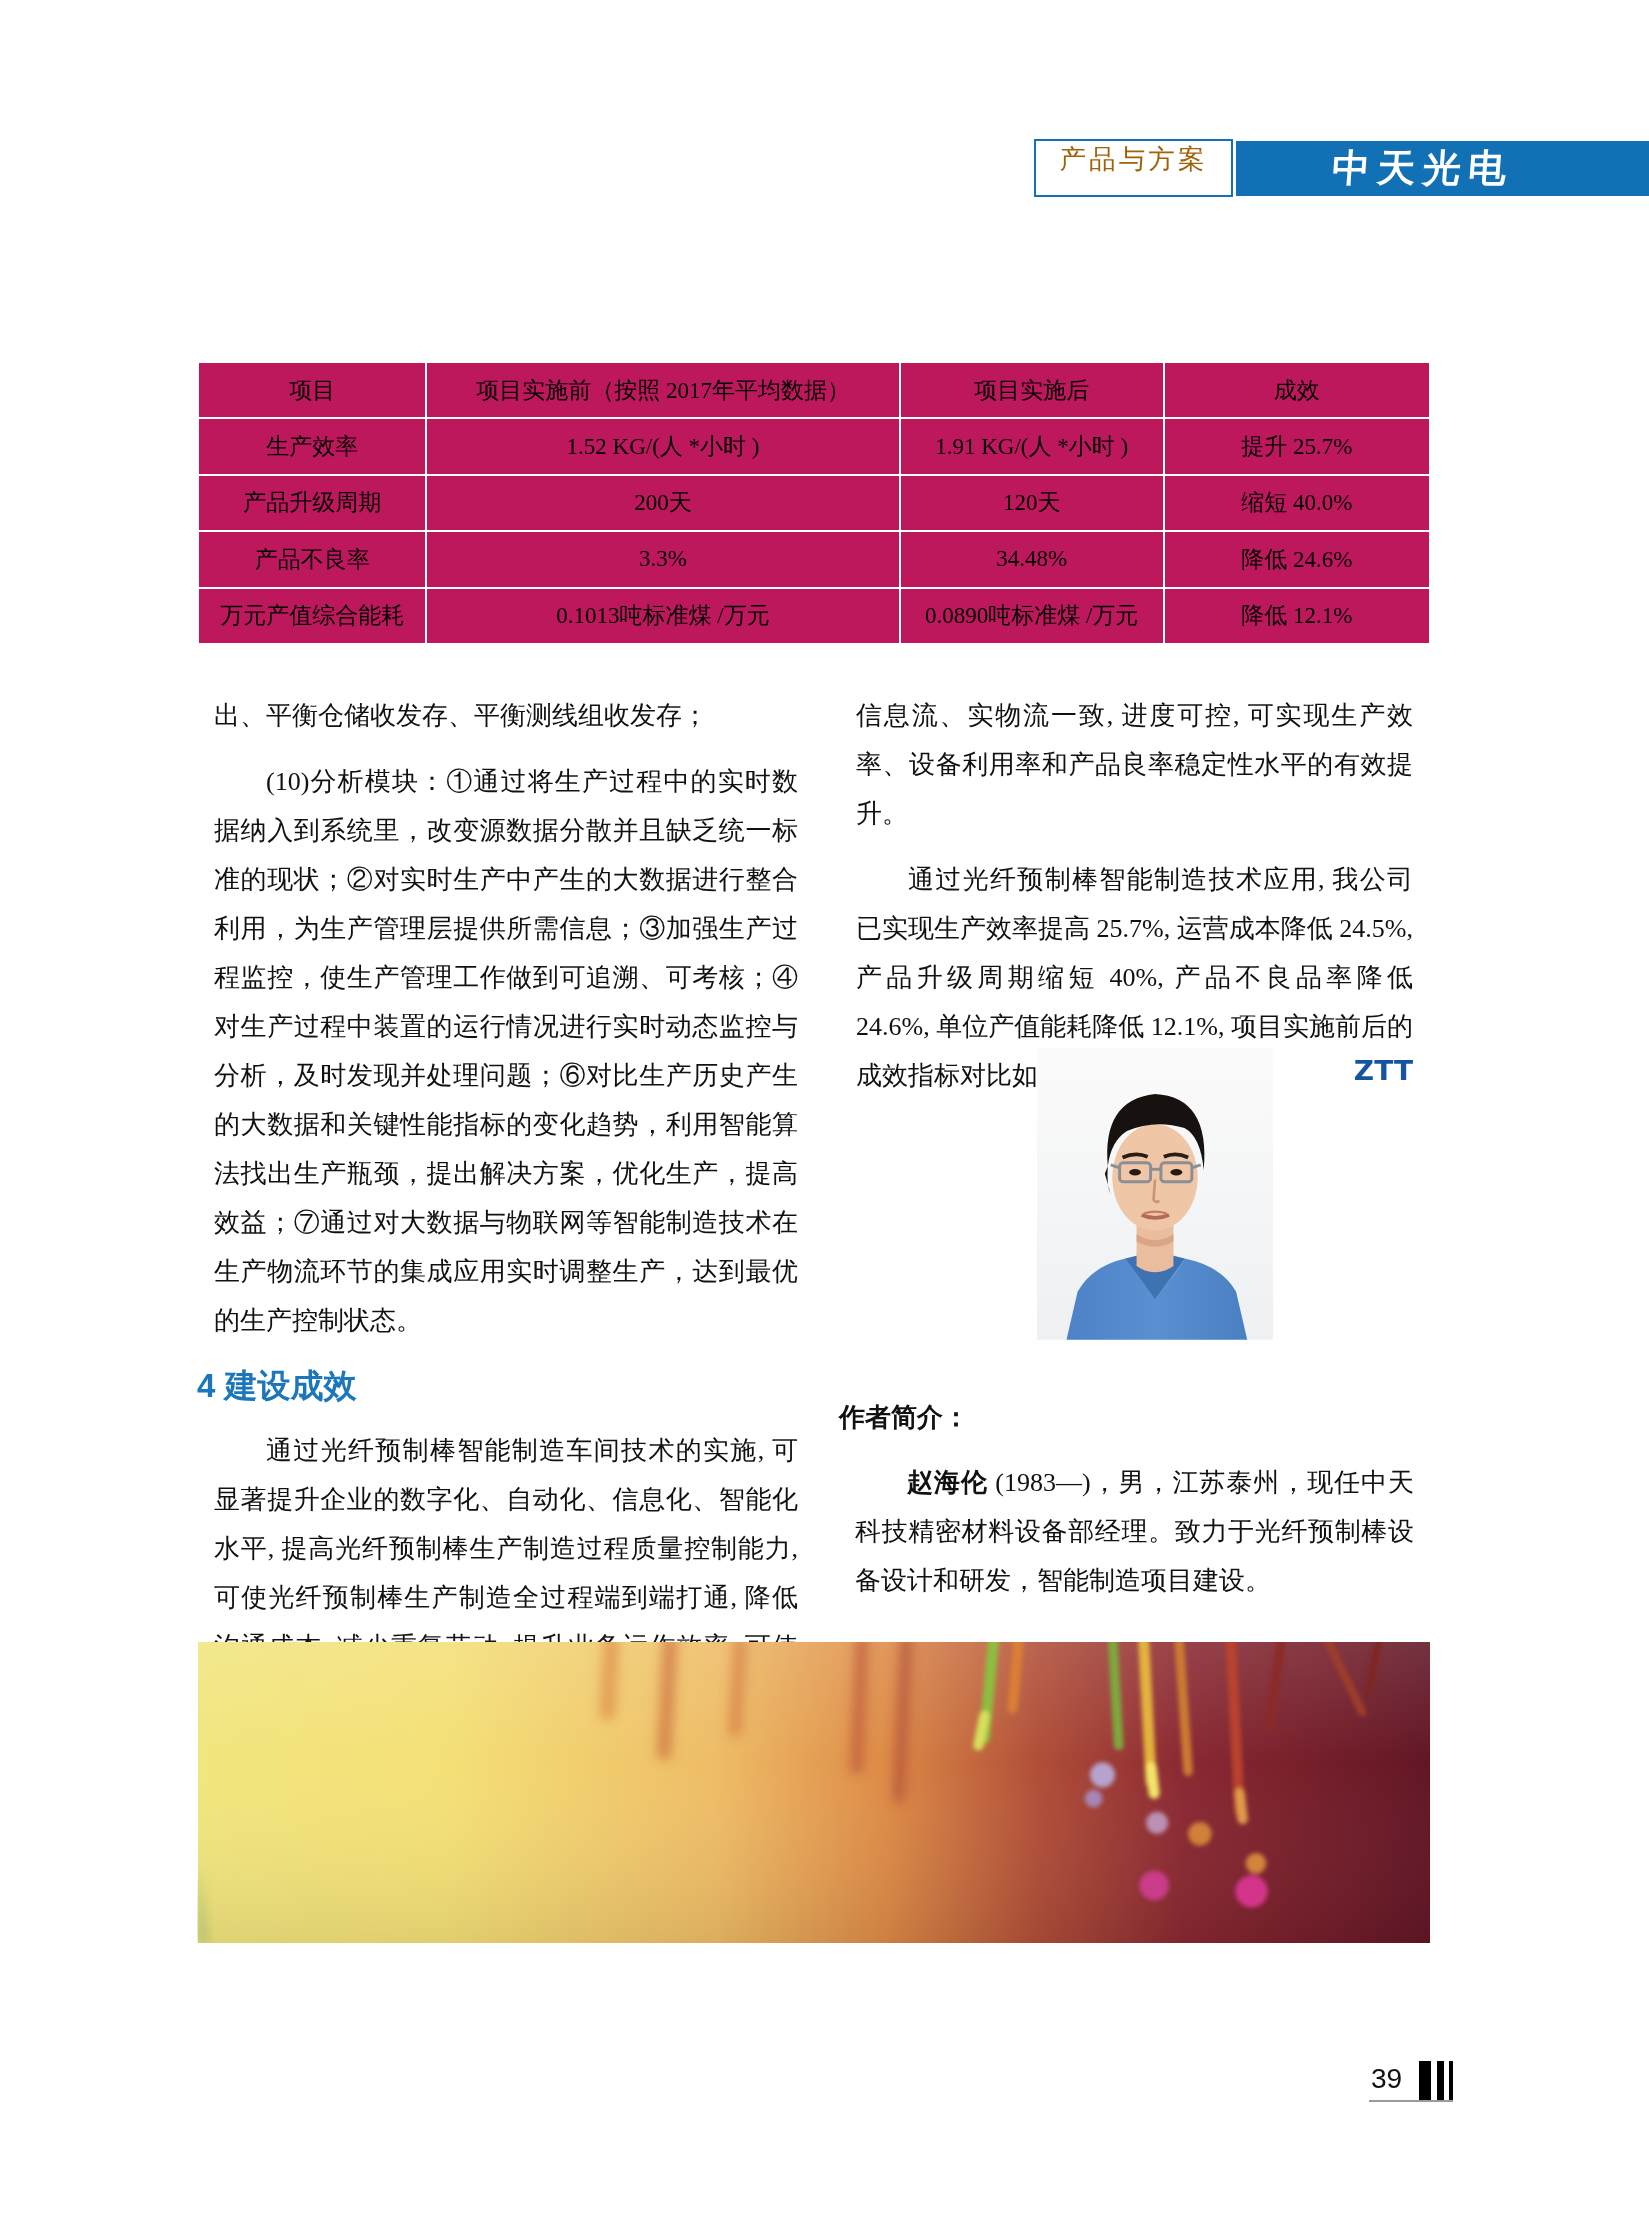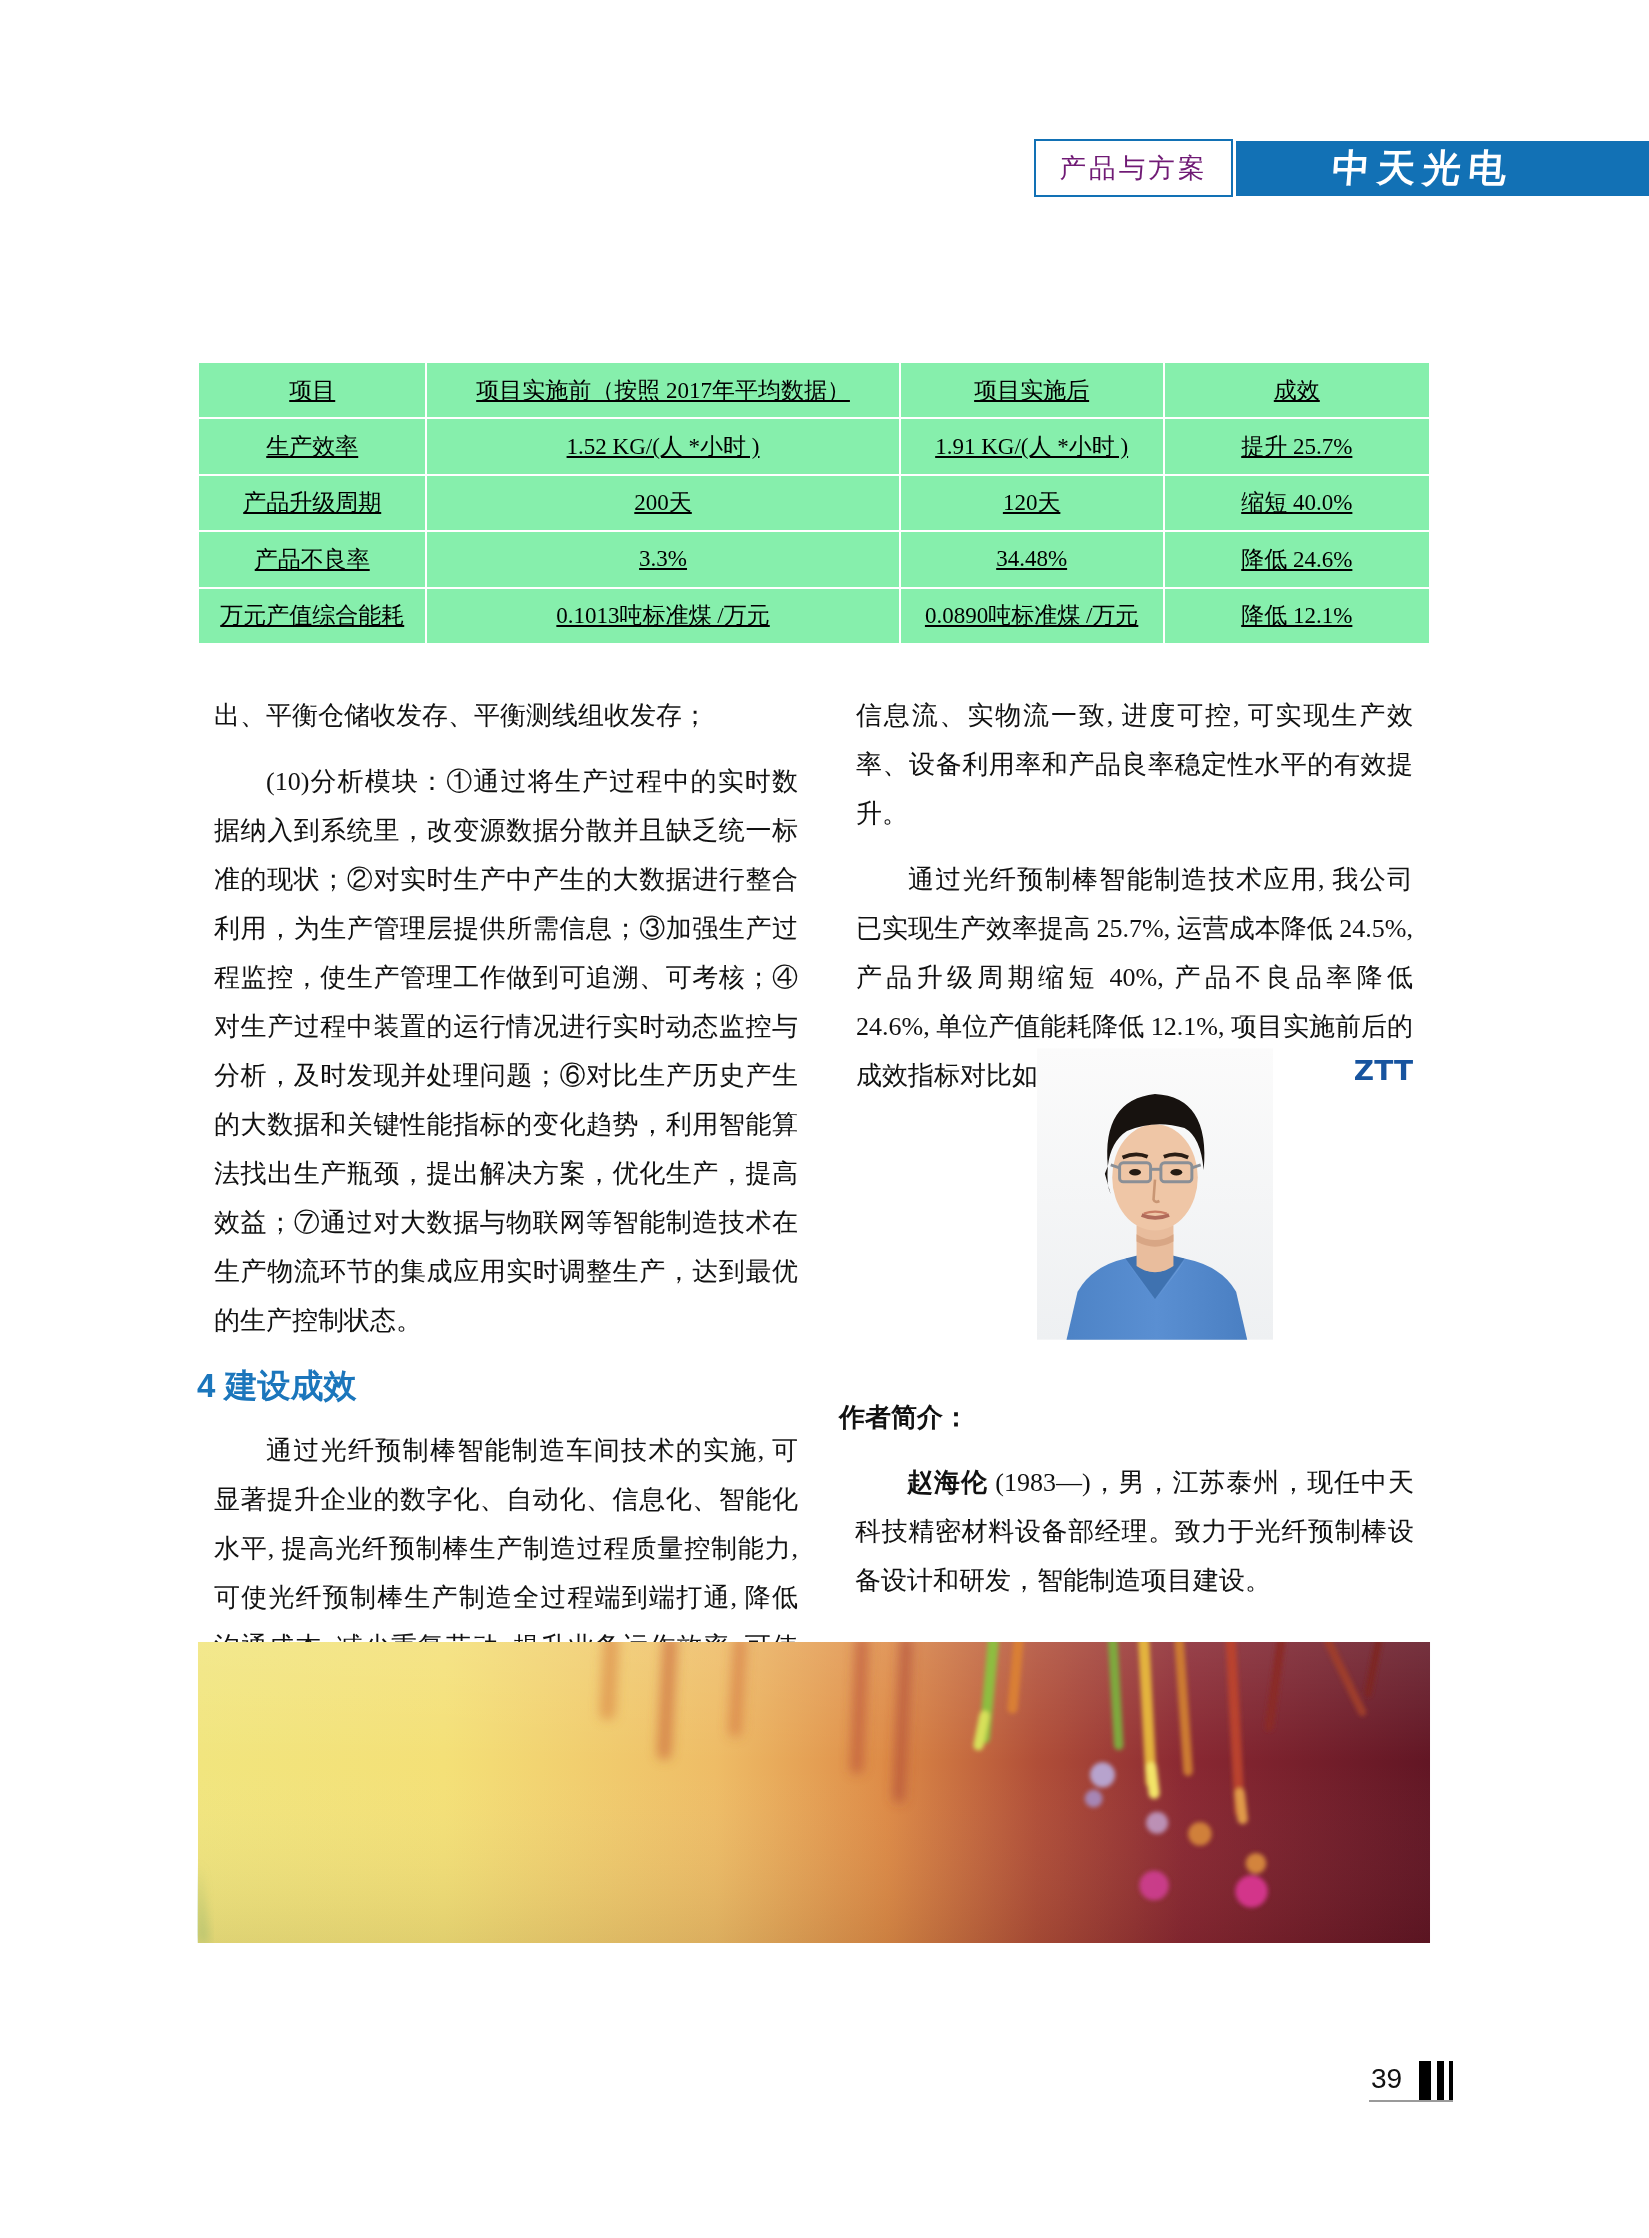--- a/index.html
+++ b/index.html
@@ -2,36 +2,36 @@
 <html style="font-size:11.8px"><head>
 <meta charset="utf-8">
 <style>
   html,body{margin:0;padding:0;background:#888;}
   .page{position:relative;width:1649px;height:2239px;background:#ffffff;overflow:hidden;
         font-family:"Liberation Serif","DejaVu Serif",serif;color:#111;}
 
   
   .hdr-badge{position:absolute;left:1034px;top:139px;width:199px;height:58px;
      background:#ffffff;border:2.2px solid #1271b5;box-sizing:border-box;
-     display:flex;align-items:center;justify-content:center;
+     display:flex;align-items:flex-start;justify-content:center;
      font-family:"Liberation Sans","DejaVu Sans",sans-serif;
-     font-size:26.6px;color:#701a75;letter-spacing:3px;}
+     font-size:26.6px;color:#a16207;letter-spacing:3px;}
   .hdr-brand{position:absolute;left:1236px;top:141px;width:413px;height:55px;background:#1271b5;
      display:flex;align-items:center;justify-content:flex-start;}
   .hdr-brand span{margin-left:96px;color:#ffffff;font-weight:bold;font-size:38px;
      letter-spacing:7.4px;font-family:"DejaVu Sans","Liberation Sans",sans-serif;
      transform:skewX(-4deg);}
 
   
   .tbl-title{position:absolute;left:197px;top:301px;width:1234px;text-align:center;
      font-size:24.4px;color:#000;}
   table.perf{position:absolute;left:197px;top:361px;width:1234px;height:284px;
      border-collapse:separate;border-spacing:2.2px;background:#ffffff;}
-  table.perf td{background:#86efac;text-align:center;vertical-align:middle;
-     font-size:23px;color:#000;padding:0 4.4px;text-decoration:underline;}
+  table.perf td{background:#be185d;text-align:center;vertical-align:middle;
+     font-size:23px;color:#000;padding:0 4.4px;}
   table.perf col.c1{width:18.5%;} table.perf col.c2{width:38.5%;}
   table.perf col.c3{width:21.4%;} table.perf col.c4{width:21.6%;}
 
   
   .col{position:absolute;top:674px;font-size:26px;line-height:49px;text-align:justify;}
   .col p{margin:17px;}
   .col p.ind{text-indent:2em;}
   .col-left{left:197px;width:618px;}
   .col-right{left:839px;width:591px;}
   .sec-head{margin:10.3px 0 7.4px 0;font-family:"Liberation Sans","DejaVu Sans",sans-serif;

